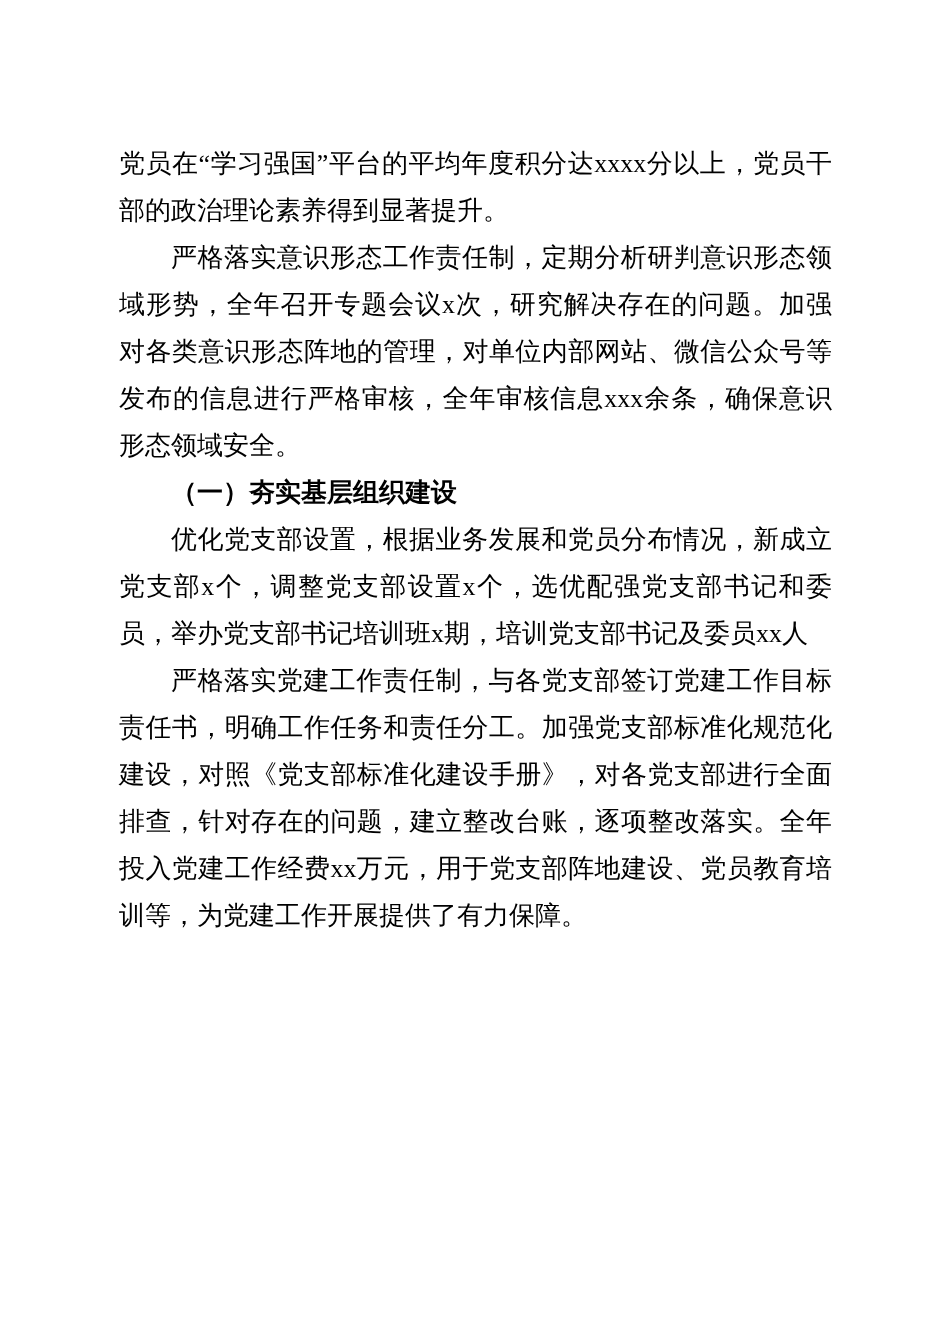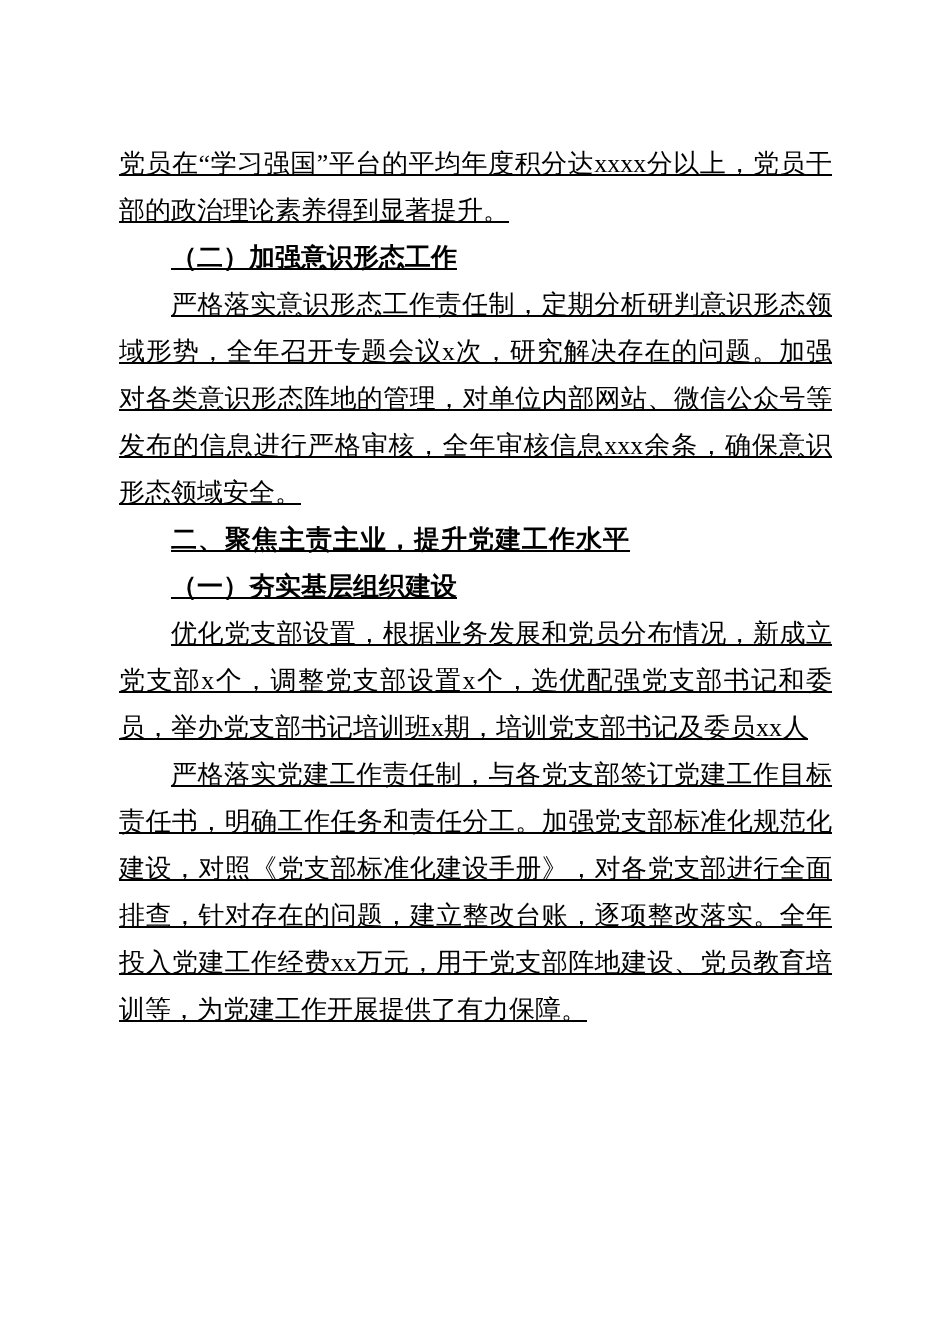--- a/index.html
+++ b/index.html
@@ -13,21 +13,20 @@
     height: 1344px;
     margin: 0 auto;
     background: #ffffff;
     box-sizing: border-box;
     padding: 140px 118px 0 119px;
     overflow: hidden;
     font-family: "Liberation Serif", "DejaVu Serif", serif;
     font-size: 26px;
     line-height: 47px;
     color: #000000;
-    text-decoration: underline;
   }
   .para {
     margin: 0;
     text-align: justify;
     text-justify: inter-ideograph;
     text-indent: 2em;
     word-break: break-all;
   }
   .para.continued {
     text-indent: 0;
@@ -46,25 +45,23 @@
     font-family: "Liberation Sans", "DejaVu Sans", sans-serif;
     letter-spacing: 1px;
   }
 </style>
 </head>
 <body>
 
 <div class="page">
   <p class="para continued">党员在“学习强国”平台的平均年度积分达xxxx分以上，党员干部的政治理论素养得到显著提升。</p>
 
-  <p class="heading-sub">（二）加强意识形态工作</p>
 
   <p class="para">严格落实意识形态工作责任制，定期分析研判意识形态领域形势，全年召开专题会议x次，研究解决存在的问题。加强对各类意识形态阵地的管理，对单位内部网站、微信公众号等发布的信息进行严格审核，全年审核信息xxx余条，确保意识形态领域安全。</p>
 
 
-  <p class="heading-main">二、聚焦主责主业，提升党建工作水平</p>
 
   <p class="heading-sub">（一）夯实基层组织建设</p>
 
   <p class="para">优化党支部设置，根据业务发展和党员分布情况，新成立党支部x个，调整党支部设置x个，选优配强党支部书记和委员，举办党支部书记培训班x期，培训党支部书记及委员xx人</p>
 
   <p class="para">严格落实党建工作责任制，与各党支部签订党建工作目标责任书，明确工作任务和责任分工。加强党支部标准化规范化建设，对照《党支部标准化建设手册》，对各党支部进行全面排查，针对存在的问题，建立整改台账，逐项整改落实。全年投入党建工作经费xx万元，用于党支部阵地建设、党员教育培训等，为党建工作开展提供了有力保障。</p>
 </div>
 
 </body></html>

